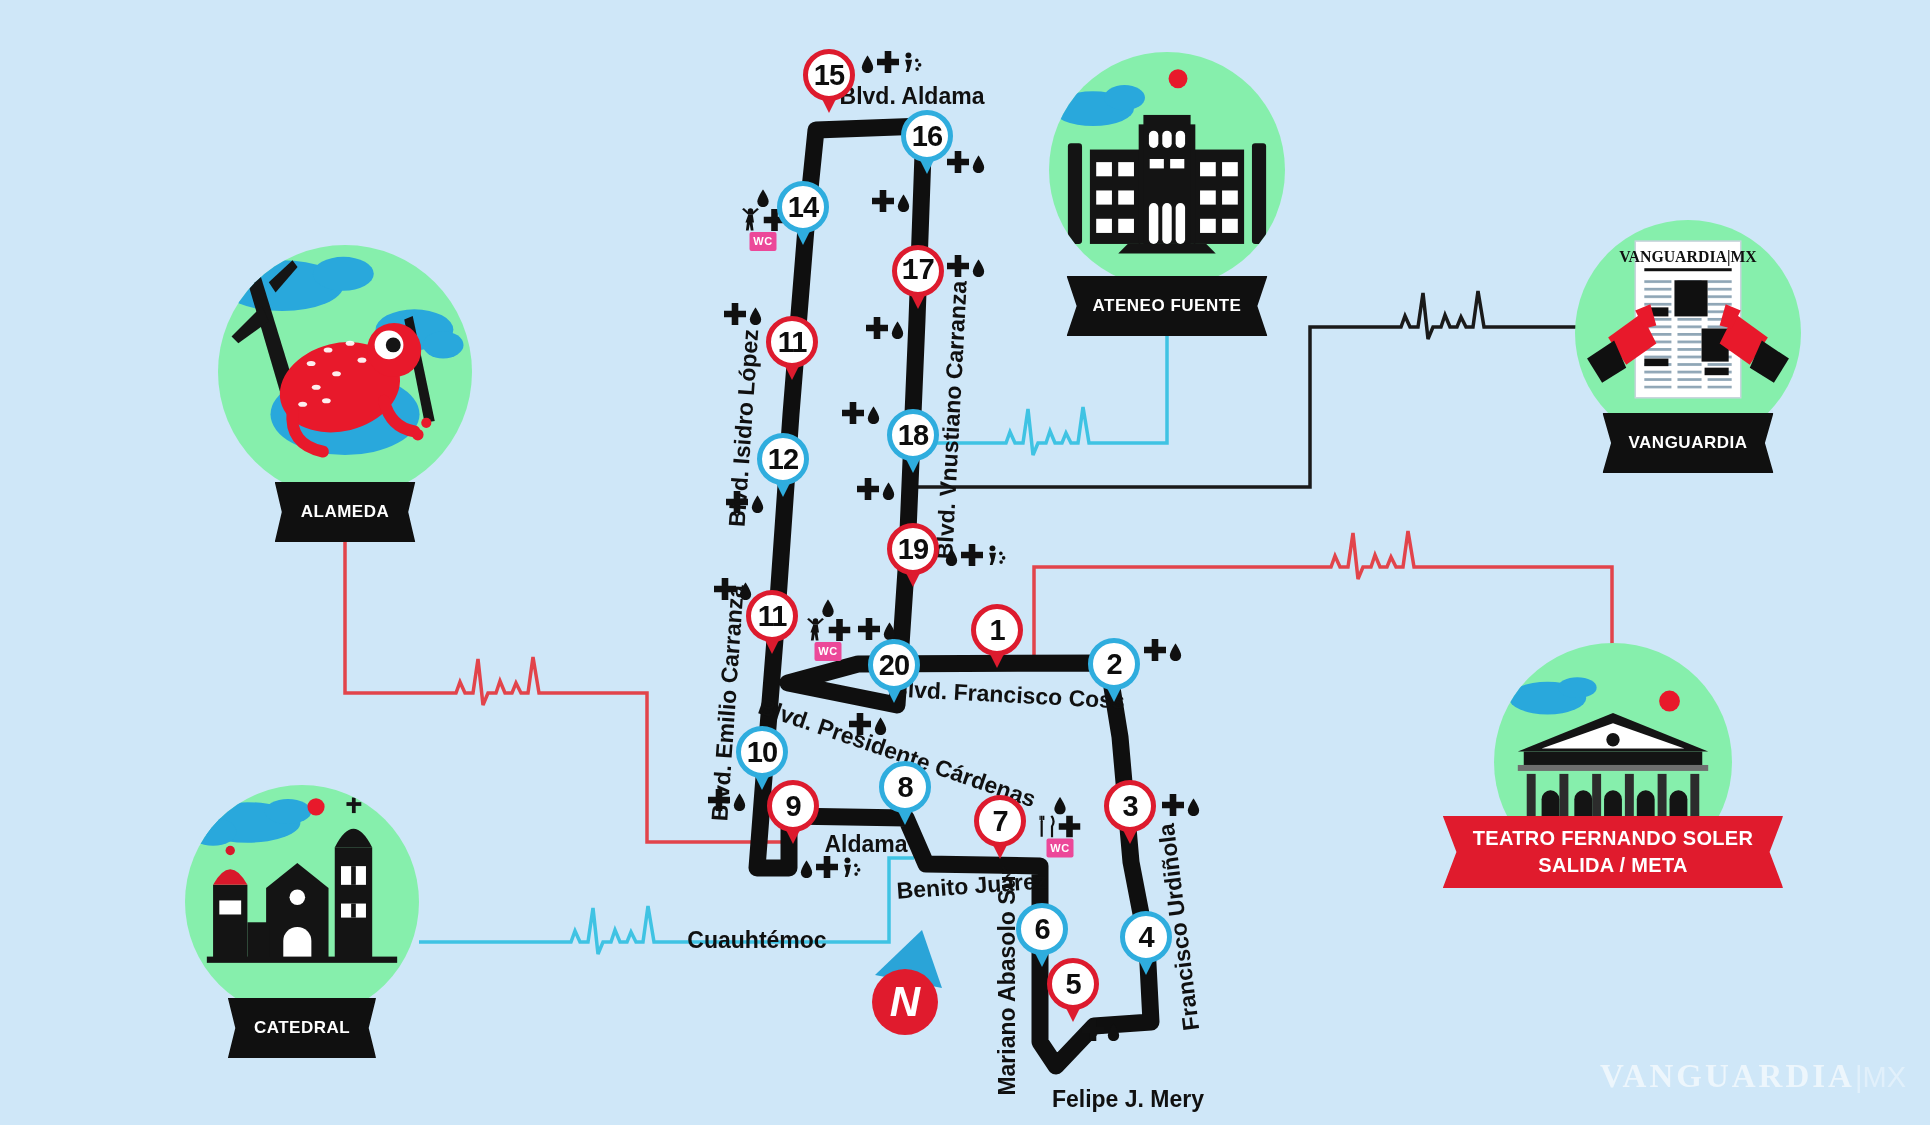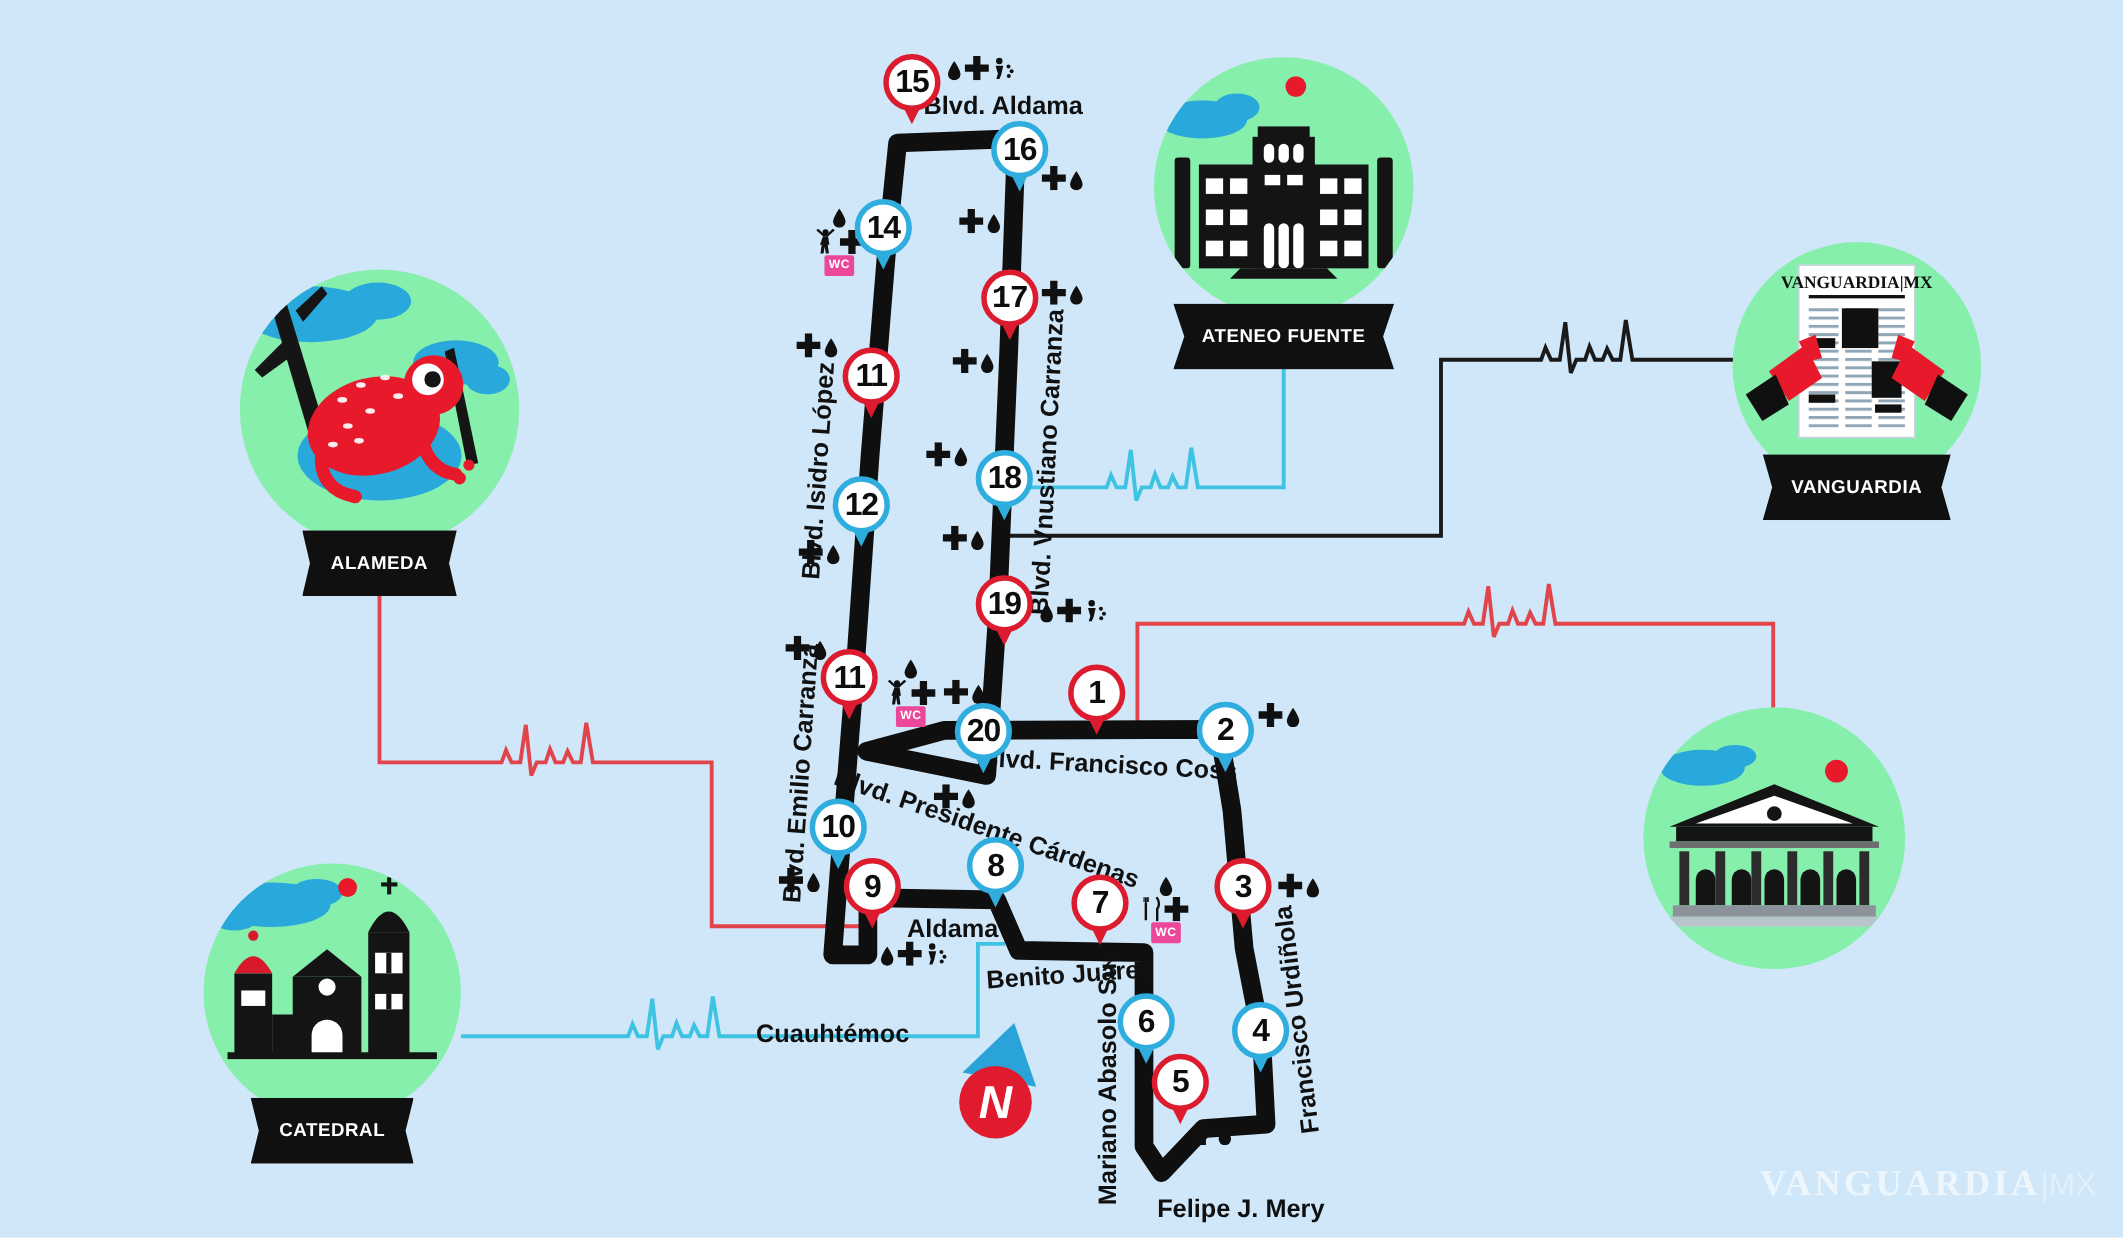--- a/index.html
+++ b/index.html
@@ -613,20 +613,24 @@
           <rect x="44" y="73" width="6" height="33"></rect>
         <rect x="66" y="73" width="6" height="33"></rect>
           <rect x="88" y="73" width="6" height="33"></rect>
         <rect x="110" y="73" width="6" height="33"></rect>
           <rect x="132" y="73" width="6" height="33"></rect>
       </g>
       <rect x="18" y="106" width="124" height="7" fill="#8b9299"></rect>
       <rect x="12" y="113" width="136" height="6" fill="#b9c4cc"></rect>
     </svg>
   </div>
+  <div class="ribbon-red" style="left:1613px;top:852px">
+    <div>TEATRO FERNANDO SOLER</div>
+    <div>SALIDA / META</div>
+  </div>
 
   <svg style="position:absolute;left:845px;top:915px" width="120" height="125" viewBox="0 0 120 125">
     <polygon points="77,15 30,60 97,73" fill="#2aa4d8"></polygon>
     <circle cx="60" cy="87" r="33" fill="#e01b2d"></circle>
     <text x="60" y="101" text-anchor="middle" font-weight="800" font-style="italic" font-size="42" fill="#fff" font-family="Liberation Sans, sans-serif">N</text>
   </svg>
 
   <div class="watermark">
     <span>VANGUARDIA</span><span class="mx">|MX</span>
   </div>

